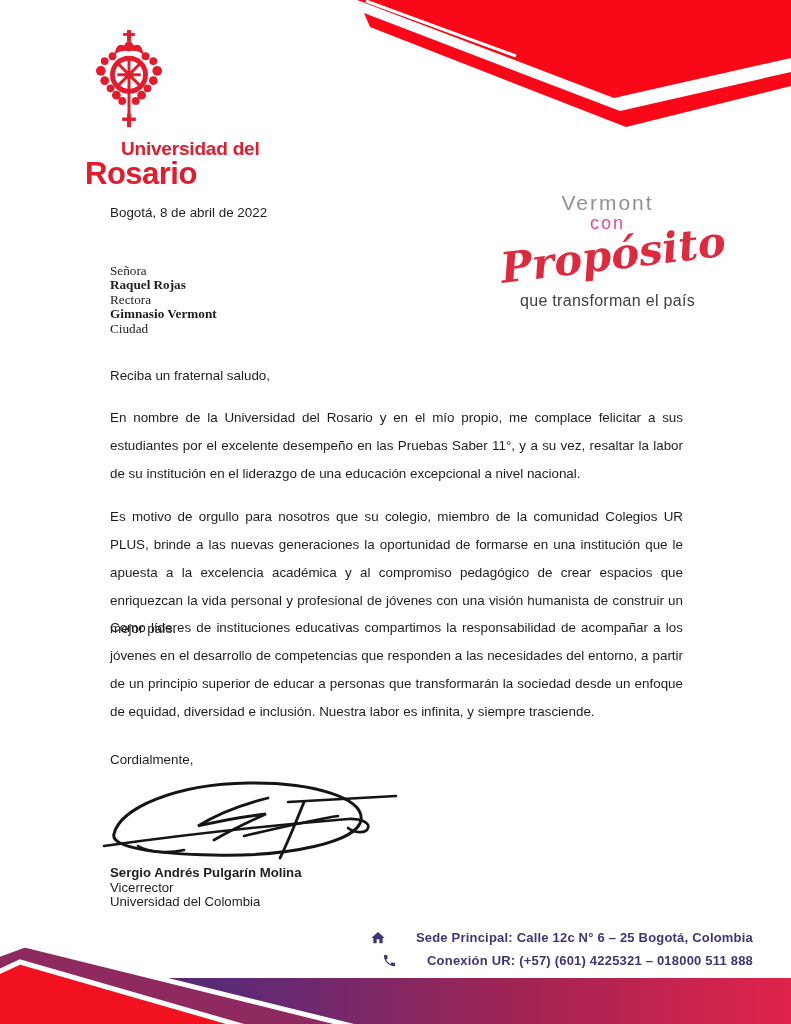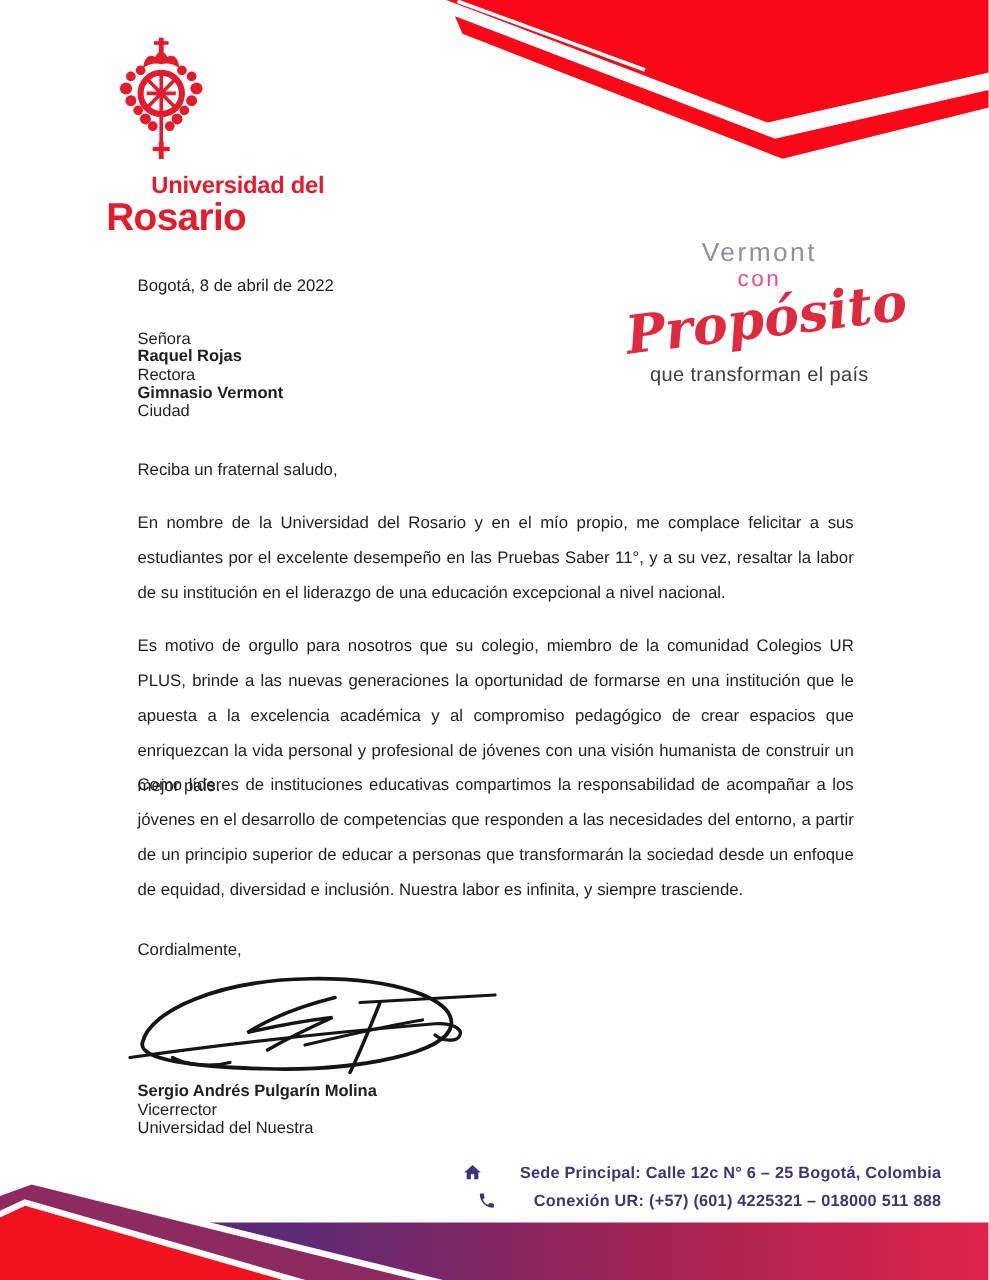--- a/index.html
+++ b/index.html
@@ -23,22 +23,22 @@
   .campaign .w1{font-size:21px;color:#8f9194;letter-spacing:2px;line-height:22px;}
   .campaign .w2{font-size:18px;color:#ec4899;letter-spacing:2px;line-height:18px;}
   .campaign .script{font-family:"DejaVu Serif",serif;font-style:italic;font-weight:bold;
                     font-size:42px;color:#df2a3e;line-height:52px;
                     transform:rotate(-7deg);margin-top:-2px;white-space:nowrap;}
   .campaign .tagline{font-size:16px;color:#404040;letter-spacing:0.3px;margin-top:10px;
                      white-space:nowrap;}
 
   
   .txt{position:absolute;left:110px;color:#1e1e1e;font-size:13.4px;}
-  .date{top:220px;line-height:18px;}
-  .recipient{top:264px;line-height:14.4px;font-size:13.2px;}
+  .date{top:204px;line-height:18px;}
+  .recipient{top:264px;line-height:14.4px;font-size:13.2px;font-family:Liberation Serif, serif;}
   .recipient .b{font-weight:bold;}
   .greeting{top:367px;line-height:18px;}
   .para{width:573px;line-height:28px;text-align:justify;}
   .p1{top:404px;}
   .p2{top:503px;}
   .p3{top:614px;}
   .closing{top:751px;line-height:18px;}
   .signature{position:absolute;left:98px;top:770px;}
   .signer{top:866px;line-height:14.6px;font-size:13.2px;}
   .signer .b{font-weight:bold;}
@@ -121,21 +121,21 @@
     <path d="M 6,76 C 90,64 190,54 250,49 C 263,48 272,53 270,58 C 268,64 256,63 250,58" stroke-width="2.6"></path>
     <path d="M 170,28 C 138,36 116,46 100,56 C 126,50 150,46 168,44 C 148,53 130,62 116,70" stroke-width="2.8"></path>
     <path d="M 206,32 C 198,52 190,72 182,88" stroke-width="2.8"></path>
     <path d="M 146,66 C 180,58 214,50 240,46" stroke-width="2.6"></path>
     <path d="M 40,76 C 50,82 70,84 86,80" stroke-width="2.6"></path>
   </svg>
 
   <div class="txt signer">
     <div class="b">Sergio Andrés Pulgarín Molina</div>
     <div>Vicerrector</div>
-    <div>Universidad del Nuestra</div>
+    <div>Universidad del Colombia</div>
   </div>
 
   <div class="contact">
     <div class="row">
       <svg viewBox="0 0 24 24" width="16" height="16" fill="#3c3679">
         <path d="M10 20v-6h4v6h5v-8h3L12 3 2 12h3v8z"></path>
       </svg>
       <span>Sede Principal: Calle 12c N° 6 – 25 Bogotá, Colombia</span>
     </div>
     <div class="row">

